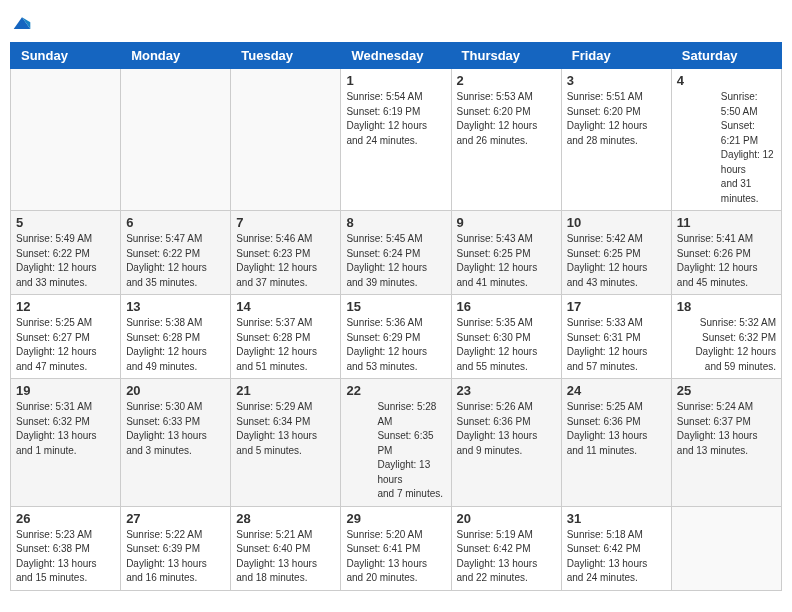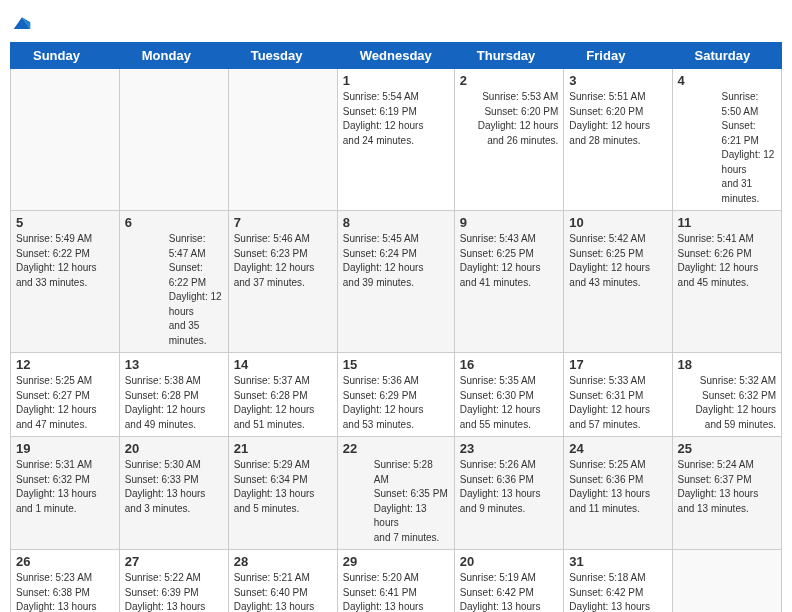--- a/index.html
+++ b/index.html
@@ -47,21 +47,21 @@
     }
     .calendar {
       width: 100%;
       border-collapse: collapse;
       border: 1px solid #ccc;
     }
     .calendar th {
       background-color: #1565c0;
       color: #fff;
       text-align: left;
-      padding: 5px 22px;
+      padding: 5px 10px;
       font-size: 13px;
       font-weight: bold;
       border: 1px solid #1565c0;
     }
     .calendar td {
       vertical-align: top;
       padding: 4px 5px;
       border: 1px solid #ccc;
       font-size: 11px;
       color: #333;
@@ -128,21 +128,21 @@
         <td class="empty-cell"></td>
         <td>
           <span class="day-number">1</span>
           <div class="day-info" style="white-space: pre-line;">Sunrise: 5:54 AM
 Sunset: 6:19 PM
 Daylight: 12 hours
 and 24 minutes.</div>
         </td>
         <td>
           <span class="day-number">2</span>
-          <div class="day-info" style="white-space: pre-line; text-align: right;">Sunrise: 5:53 AM
+          <div class="day-info" style="white-space: pre-line;">Sunrise: 5:53 AM
 Sunset: 6:20 PM
 Daylight: 12 hours
 and 26 minutes.</div>
         </td>
         <td>
           <span class="day-number">3</span>
           <div class="day-info" style="white-space: pre-line;">Sunrise: 5:51 AM
 Sunset: 6:20 PM
 Daylight: 12 hours
 and 28 minutes.</div>
@@ -158,21 +158,21 @@
       <tr>
         <td>
           <span class="day-number">5</span>
           <div class="day-info" style="white-space: pre-line;">Sunrise: 5:49 AM
 Sunset: 6:22 PM
 Daylight: 12 hours
 and 33 minutes.</div>
         </td>
         <td>
           <span class="day-number">6</span>
-          <div class="day-info" style="white-space: pre-line; margin-left: 44px;">Sunrise: 5:47 AM
+          <div class="day-info" style="white-space: pre-line;">Sunrise: 5:47 AM
 Sunset: 6:22 PM
 Daylight: 12 hours
 and 35 minutes.</div>
         </td>
         <td>
           <span class="day-number">7</span>
           <div class="day-info" style="white-space: pre-line;">Sunrise: 5:46 AM
 Sunset: 6:23 PM
 Daylight: 12 hours
 and 37 minutes.</div>

